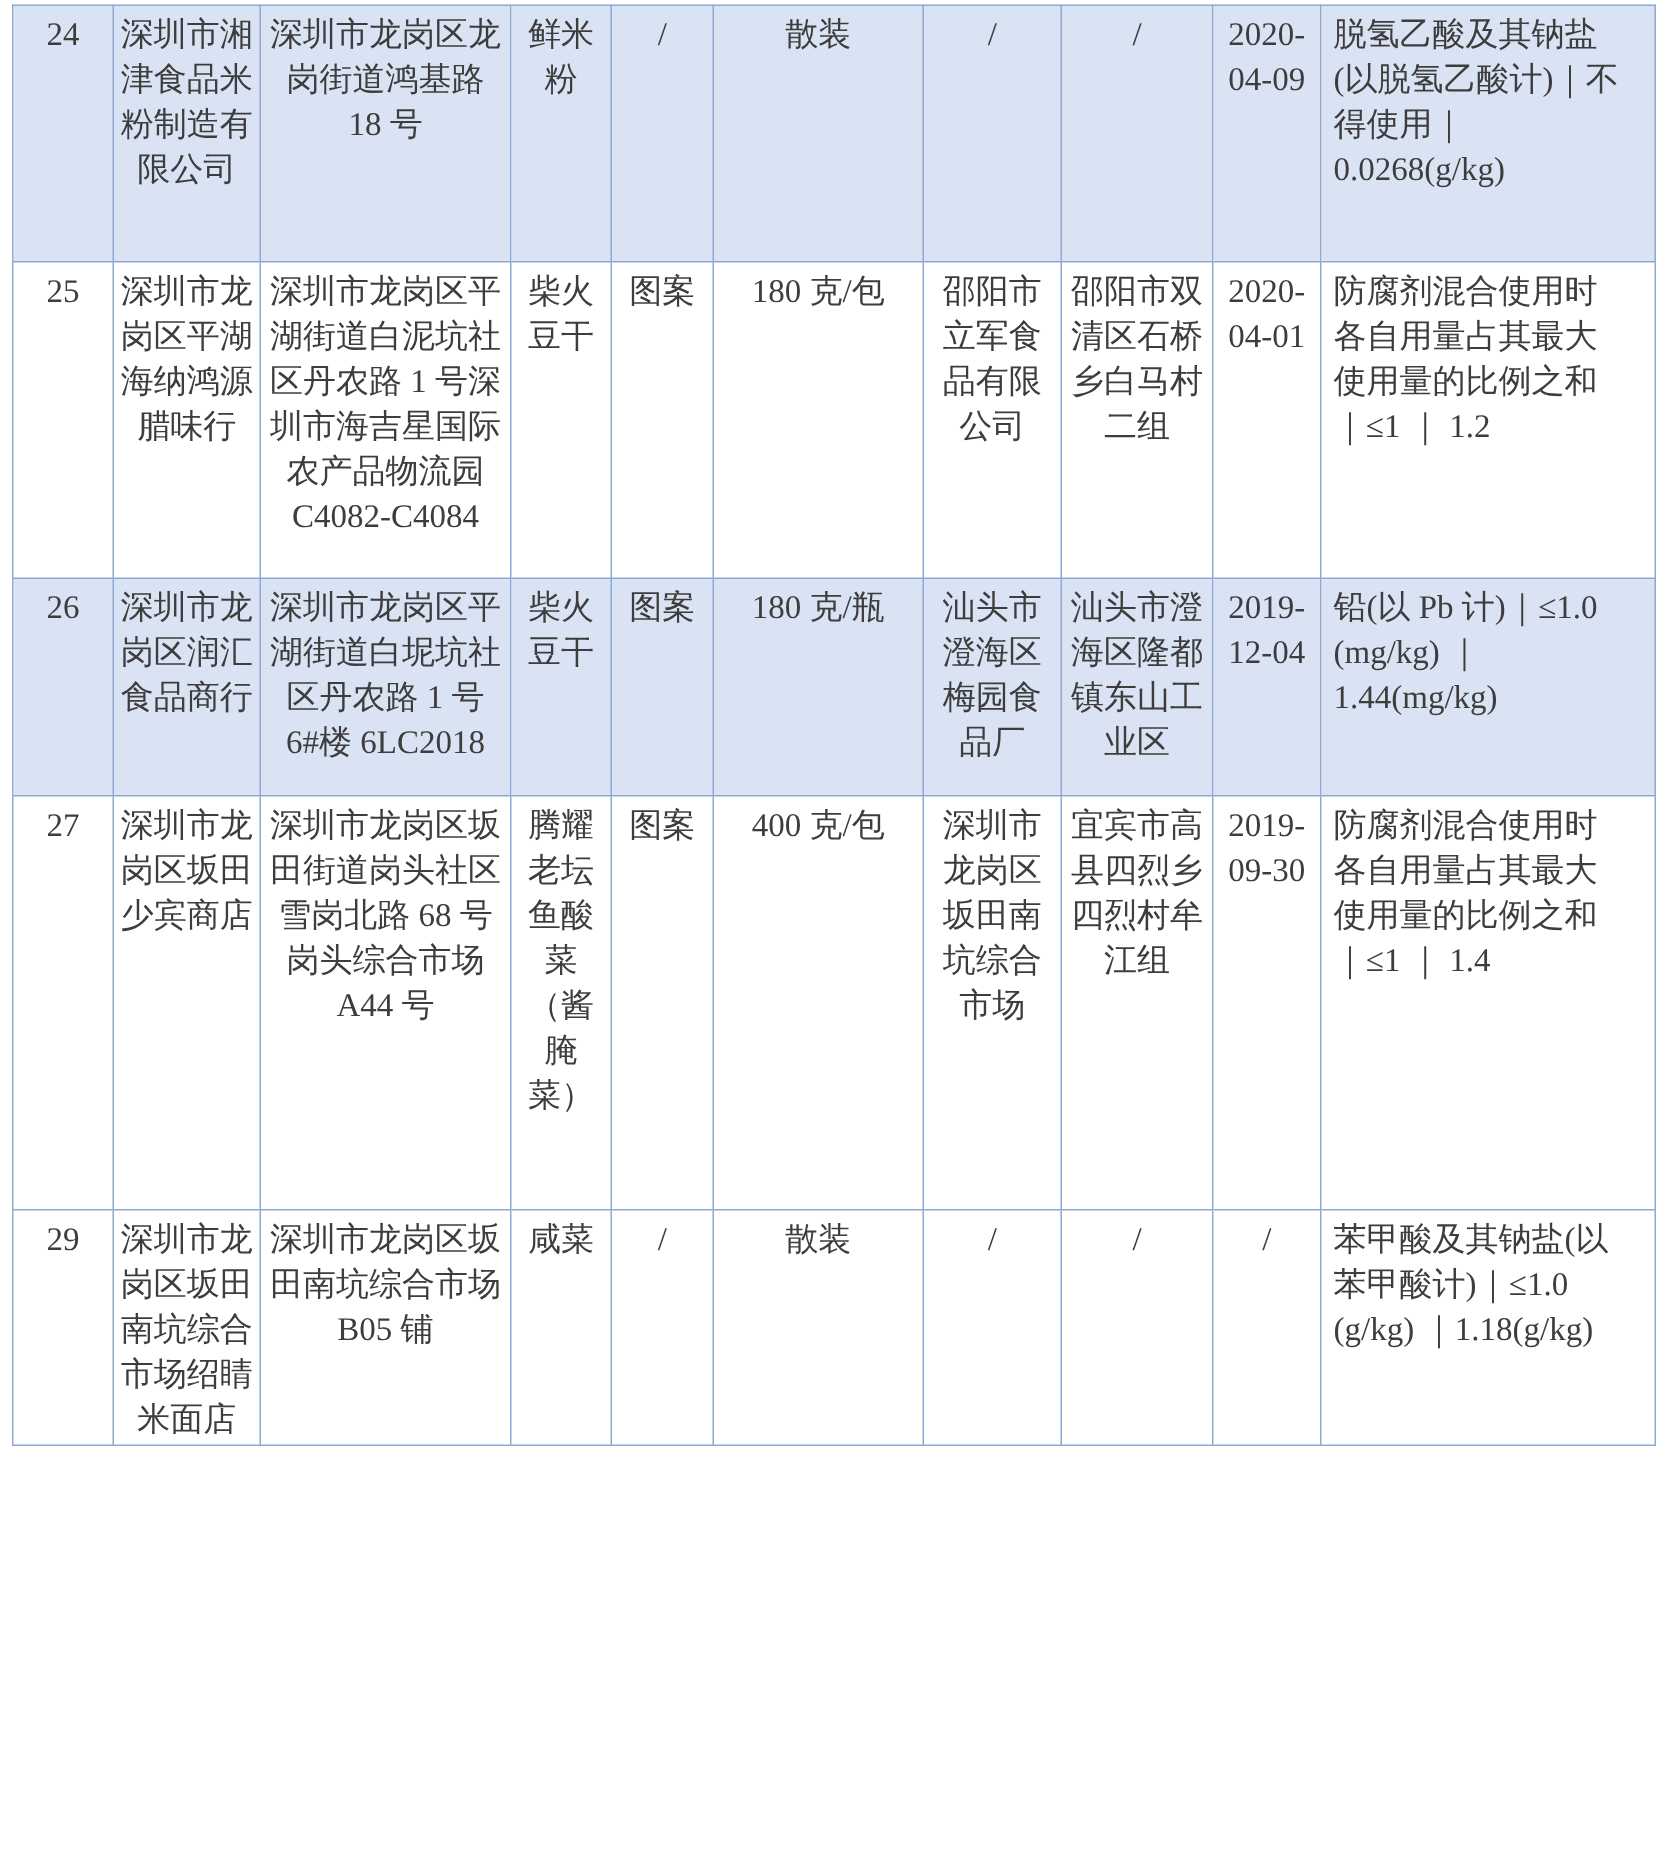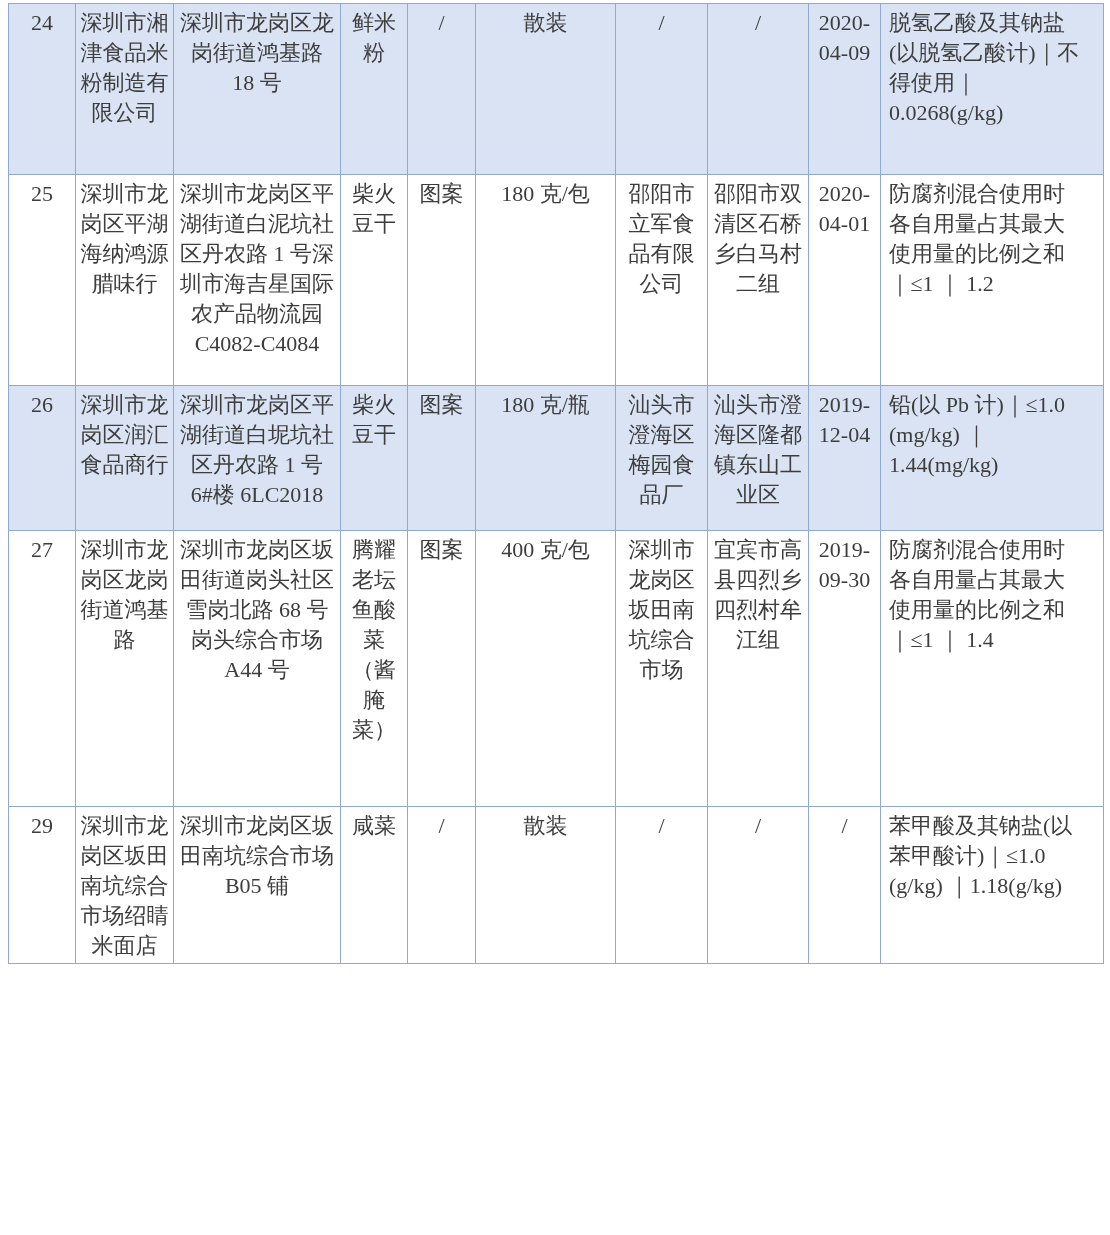--- a/index.html
+++ b/index.html
@@ -91,21 +91,21 @@
           <td class="c4">柴火豆干</td>
           <td class="c5">图案</td>
           <td class="c6">180 克/瓶</td>
           <td class="c7">汕头市澄海区梅园食品厂</td>
           <td class="c8">汕头市澄海区隆都镇东山工业区</td>
           <td class="c9">2019-12-04</td>
           <td class="c10">铅(以 Pb 计)｜≤1.0 (mg/kg) ｜1.44(mg/kg)</td>
         </tr>
         <tr class="" style="height: 276px;">
           <td class="c1">27</td>
-          <td class="c2">深圳市龙岗区龙岗街道鸿基路</td>
+          <td class="c2">深圳市龙岗区坂田少宾商店</td>
           <td class="c3">深圳市龙岗区坂田街道岗头社区雪岗北路 68 号岗头综合市场 A44 号</td>
           <td class="c4">腾耀老坛鱼酸菜（酱腌菜）</td>
           <td class="c5">图案</td>
           <td class="c6">400 克/包</td>
           <td class="c7">深圳市龙岗区坂田南坑综合市场</td>
           <td class="c8">宜宾市高县四烈乡四烈村牟江组</td>
           <td class="c9">2019-09-30</td>
           <td class="c10">防腐剂混合使用时各自用量占其最大使用量的比例之和｜≤1 ｜ 1.4</td>
         </tr>
         <tr class="" style="height: 156px;">

